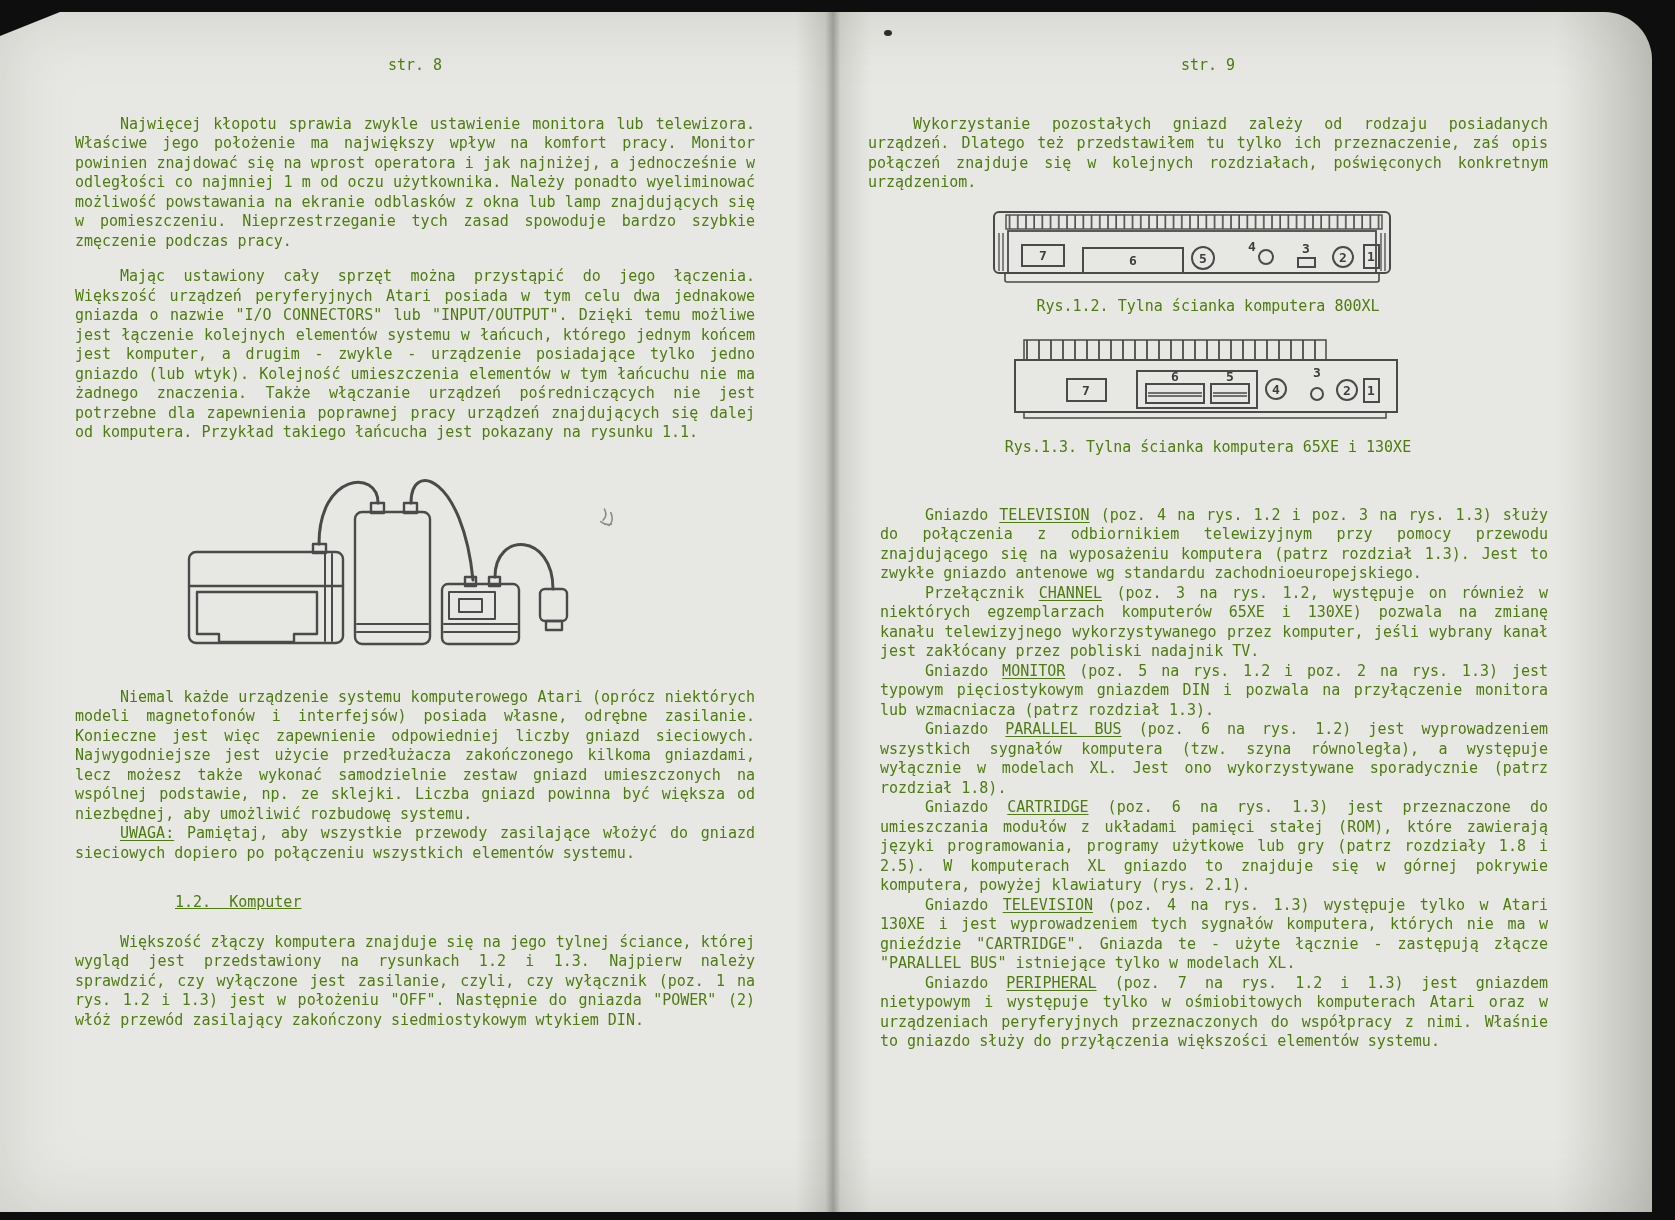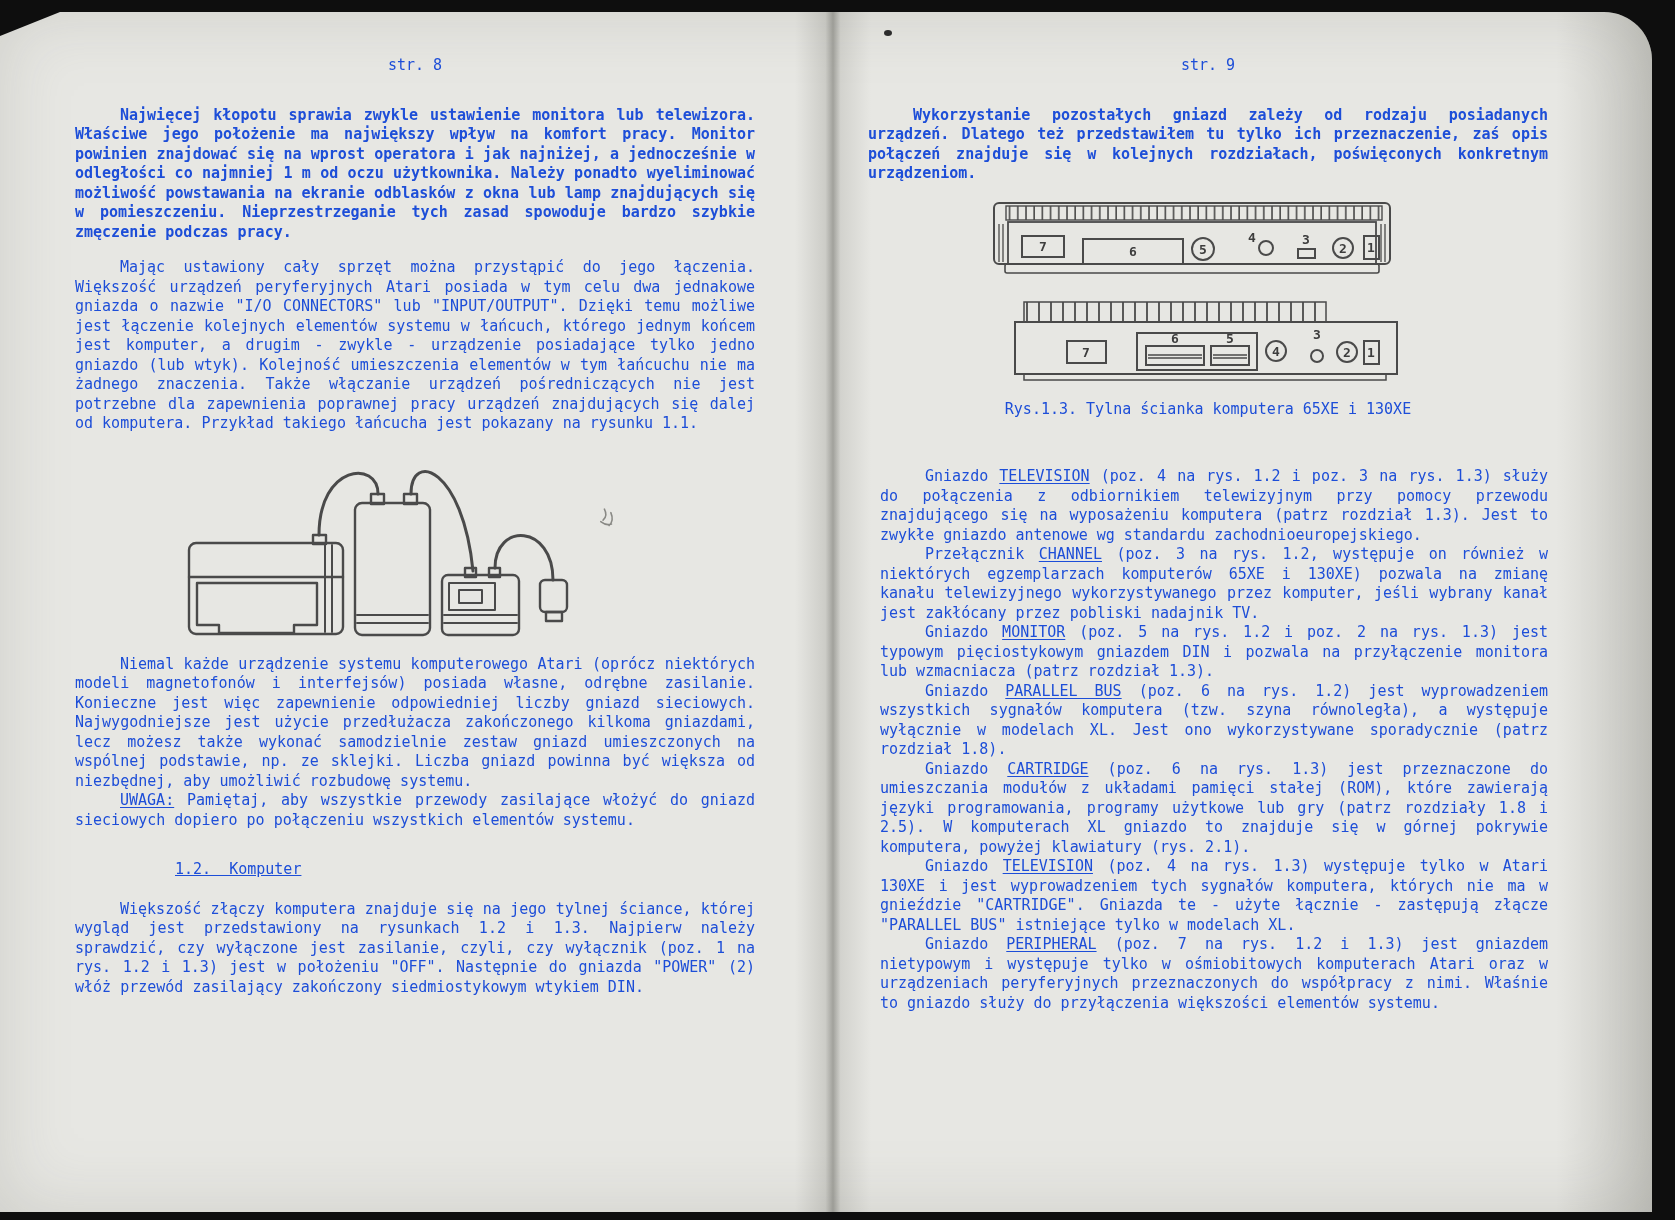--- a/index.html
+++ b/index.html
@@ -42,28 +42,28 @@
     position:absolute; left:884px; top:18px;
     width:8px; height:6px; border-radius:50%;
     background:#2c2c2c;
   }
   .pencil-mark {
     position:absolute; left:598px; top:495px;
     transform:rotate(12deg); opacity:.75;
   }
   .page {
     position:absolute; top:0; width:680px;
-    color:#1d4ed8; font-size:15px; line-height:19.5px;
+    color:#4d7c0f; font-size:15px; line-height:19.5px;
   }
   .page-left  { left:75px; }
   .page-right { left:868px; }
   .page-header { text-align:center; margin:44px 0 0 0; }
   p.para { margin:0; text-align:justify; text-indent:45px; }
-  p.m16 { margin-top:16px; } p.m12 { margin-top:0; }
-  p.m30 { margin-top:30px;font-weight:bold; } p.m20 { margin-top:20px; }
+  p.m16 { margin-top:16px; } p.m12 { margin-top:24px; }
+  p.m30 { margin-top:39px; } p.m20 { margin-top:20px; }
   .u { text-decoration:underline; text-underline-offset:2px; }
   .caption { margin:10px 0 0 0; text-align:center; }
   .caption13 { margin-top:16px; }
   .heading { margin:30px 0 0 100px; white-space:pre;text-decoration:underline; }
   .figwrap { line-height:0; }
   .fig11wrap { margin:6px 0 0 112px; }
   .fig12wrap { margin:16px 0 0 116px; }
   .fig13wrap { margin:22px 0 0 146px; }
   .sections { margin-top:48px;margin-left:12px; }
   svg text { font-family:"DejaVu Sans Mono", monospace; }
@@ -153,20 +153,21 @@
           <text x="59" y="51">7</text>
           <text x="149" y="56">6</text>
           <text x="219" y="54">5</text>
           <text x="268" y="42">4</text>
           <text x="322" y="44">3</text>
           <text x="359" y="53">2</text>
           <text x="387" y="52">1</text>
         </g>
       </svg>
     </div>
+    <div class="caption">Rys.1.2. Tylna ścianka komputera 800XL</div>
 
     <div class="figwrap fig13wrap">
       <svg width="390" height="84" viewBox="0 0 390 84">
         <defs>
           <pattern id="comb13" width="12" height="20" patternUnits="userSpaceOnUse">
             <path d="M1,0 V20" stroke="#4a4a4a" stroke-width="1.8" fill="none"></path>
           </pattern>
         </defs>
         <g fill="none" stroke="#4a4a4a" stroke-width="2">
           <rect x="10" y="2" width="302" height="20" fill="url(#comb13)" stroke-width="1.5"></rect>

